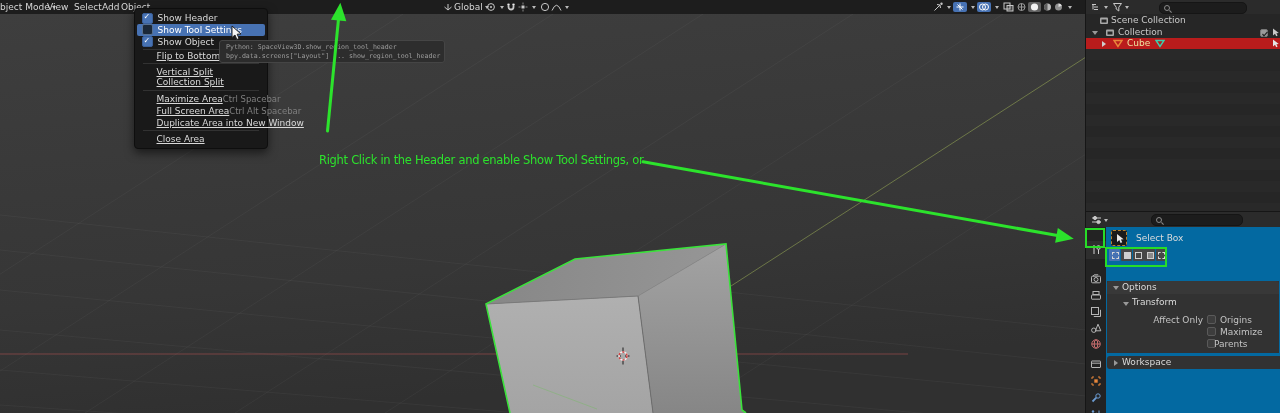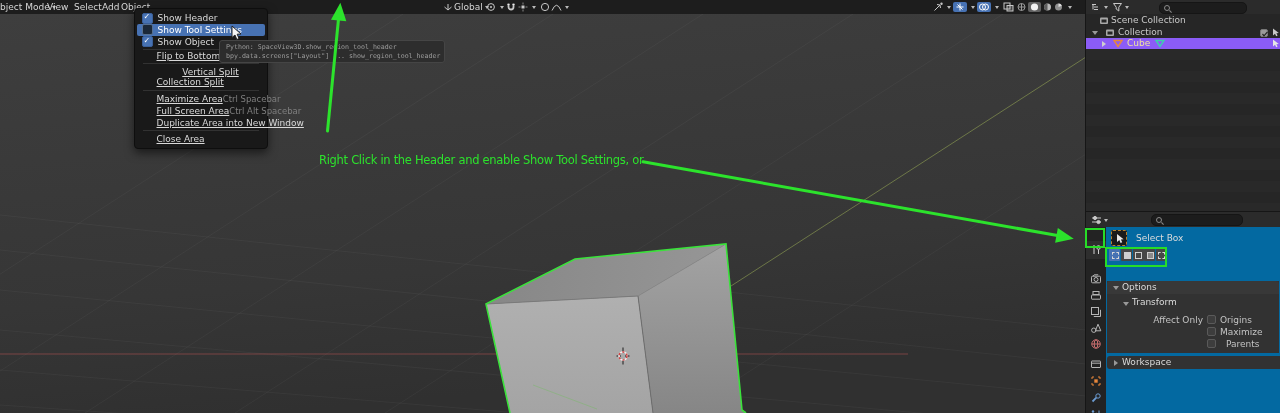--- a/index.html
+++ b/index.html
@@ -32,21 +32,21 @@
   #tooltip{position:absolute;left:219px;top:40px;width:226px;height:23px;background:rgba(45,45,45,.96);
            border:1px solid #454545;border-radius:3px;z-index:7;padding:2px 0 0 6px;box-sizing:border-box;}
   #tooltip div{font-family:"DejaVu Sans Mono","Liberation Mono",monospace;font-size:6.6px;line-height:9px;color:#9c9c9c;white-space:nowrap;}
   
   #outliner{position:absolute;left:1086px;top:0;width:194px;height:211px;background:#262626;overflow:hidden;}
   #outliner-header{position:absolute;left:0;top:0;width:194px;height:14px;background:#2b2b2b;}
   .searchbox{position:absolute;height:10px;background:#1c1c1c;border:1px solid #151515;border-radius:5px;}
   .mag{position:absolute;width:4px;height:4px;border:1px solid #8b8b8b;border-radius:50%;}
   .mag::after{content:"";position:absolute;width:3px;height:1px;background:#8b8b8b;transform:rotate(45deg);right:-3px;bottom:-2px;}
   .orow{position:absolute;left:0;width:194px;height:11px;font-size:9px;color:#c9c9c9;line-height:11px;}
-  .orow.sel{background:#8b5cf6;}
+  .orow.sel{background:#b91c1c;}
   .tri-d{position:absolute;width:0;height:0;border-left:3.5px solid transparent;border-right:3.5px solid transparent;border-top:4.5px solid #989898;}
   .tri-r{position:absolute;width:0;height:0;border-top:3.5px solid transparent;border-bottom:3.5px solid transparent;border-left:4.5px solid #989898;}
   #outliner-stripes{position:absolute;left:0;top:49px;width:194px;height:162px;
     background:repeating-linear-gradient(180deg,#292929 0 11px,#262626 11px 22px);}
   #props{position:absolute;left:1086px;top:212px;width:194px;height:201px;background:#2d2d2d;overflow:hidden;}
   #props-header{position:absolute;left:0;top:0;width:194px;height:15px;background:#2b2b2b;}
   #tabstrip{position:absolute;left:0;top:15px;width:20px;height:186px;background:#232323;}
   .ptab{position:absolute;left:4px;width:12px;height:12px;}
   .panel{position:absolute;background:#323232;}
   .panel-hdr{position:absolute;left:0;top:0;right:0;height:13px;background:#383838;border-radius:3px 3px 0 0;
@@ -458,21 +458,21 @@
         <div>
           <span class="tri-d" style="left:16px;top:20.5px;"></span>
           <span class="plabel" style="left:25px;top:16px;color:#dadada;">Transform</span>
         </div>
         <div class="plabel" style="left:0;top:34px;width:96px;text-align:right;">Affect Only</div>
         <span class="pcb" style="left:100px;top:34px;"></span>
         <div class="plabel" style="left:113px;top:34px;">Origins</div>
         <span class="pcb" style="left:100px;top:46px;"></span>
         <div class="plabel" style="left:113px;top:46px;">Maximize</div>
         <span class="pcb" style="left:100px;top:58px;"></span>
-        <div class="plabel" style="left:119px;top:58px;">Parents</div>
+        <div class="plabel" style="left:107px;top:58px;">Parents</div>
       </div>
 
       <div class="panel" style="left:1px;top:129px;width:188px;height:13px;border-radius:3px;">
         <span class="tri-r" style="left:7px;top:3.5px;"></span>
         <span class="plabel" style="left:15px;top:1px;color:#dadada;">Workspace</span>
       </div>
     </div>
   </div>
 
   <div class="divider-v"></div>
@@ -492,21 +492,21 @@
     </div>
     <div class="mrow" style="top:27.5px;">
       <span class="mcb on"></span>
       <span class="mlabel">Show Object</span>
     </div>
     <div class="msep" style="top:40px;"></div>
     <div class="mrow" style="top:41.5px;">
       <span class="mlabel noicon">Flip to Bottom</span>
     </div>
     <div class="msep" style="top:54.5px;"></div>
-    <div class="mrow" style="top:57.5px;justify-content:center;">
+    <div class="mrow" style="top:57.5px;">
       <span class="mlabel noicon">Vertical Split</span>
     </div>
     <div class="mrow" style="top:68px;">
       <span class="mlabel noicon">Collection Split</span>
     </div>
     <div class="msep" style="top:81px;"></div>
     <div class="mrow" style="top:84.5px;">
       <span class="mlabel noicon">Maximize Area</span>
       <span class="mshort">Ctrl Spacebar</span>
     </div>

